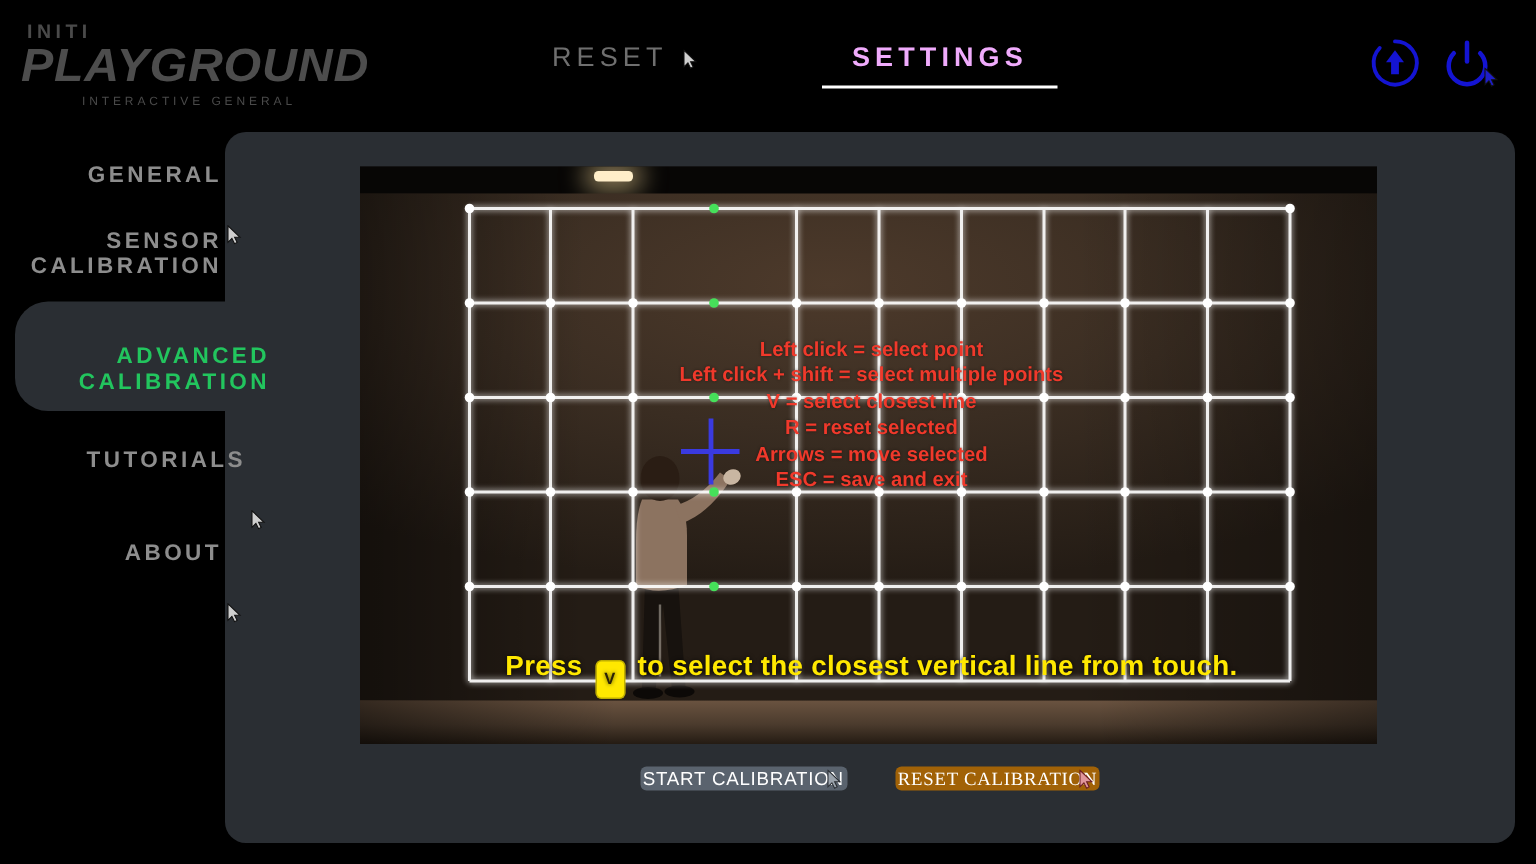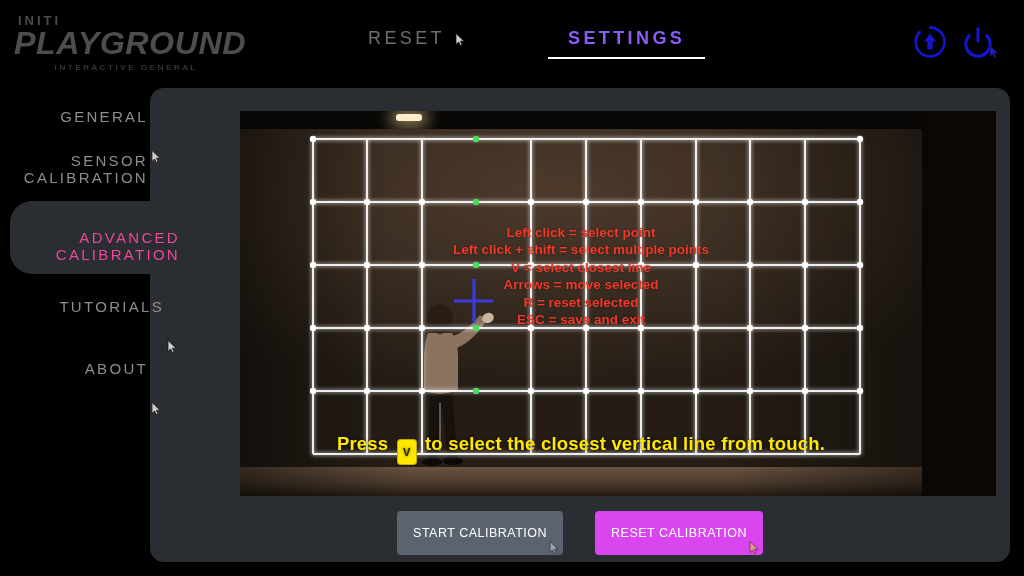--- a/index.html
+++ b/index.html
@@ -45,21 +45,21 @@
     text-align:center; margin-top:3px; padding-right:6px;
   }
 
   .nav-tabs { position:absolute; left:0; top:28px; width:1024px; height:40px; }
   .nav-tab {
     position:absolute; top:0;
     font-size:18px; letter-spacing:3.4px; font-weight:normal;
     white-space:nowrap;
   }
   #tab-games { left:368px; color:#6f6f6f; }
-  #tab-settings { left:568px; color:#8b5cf6; font-weight:bold; }
+  #tab-settings { left:568px; color:#f0abfc; font-weight:bold; }
   #tab-settings .underline {
     position:absolute; left:-20px; right:-20px; bottom:-10px;
     height:2px; background:#ffffff;
   }
 
   .hdr-icon {
     position:absolute; top:24px; width:36px; height:36px;
     cursor:pointer;
   }
   #icon-update { left:912px; }
@@ -73,23 +73,24 @@
   .side-item {
     position:absolute;
     width:158px;
     text-align:right;
     font-size:15px;
     letter-spacing:2.3px;
     color:#8d8d8d;
     line-height:17px;
     padding-right:10px;
     white-space:pre-line;
+    font-weight:bold;
   }
   .side-item.active {
-    color:#ec4899;
+    color:#22c55e;
     background:#2a2e33;
     border-radius:22px 0 0 22px;
     padding:11px 14px 11px 0;
     width:184px;
     left:10px;
   }
   #side-general   { left:0px;  top:3px;  }
   #side-sensor    { left:0px;  top:47px; }
   #side-advanced  { top:113px; }
   #side-tutorials { left:16px;  top:193px;}
@@ -101,21 +102,21 @@
     position:absolute; left:150px; top:88px;
     width:860px; height:474px;
     background:#2a2e33;
     border-radius:14px;
     z-index:3;
   }
 
   
   #video {
     position:absolute; left:90px; top:23px;
-    width:756px; height:385px;
+    width:678px; height:385px;
     background:#0a0705;
     overflow:hidden;
   }
   
   #wall {
     position:absolute; left:0; top:18px; width:682px; height:338px;
     background:
       radial-gradient(ellipse 520px 200px at 46% 18%, #4d3a2b 0%, #3a2d22 48%, #241c15 100%);
   }
   #wall:after{
@@ -184,33 +185,33 @@
     box-shadow:inset 0 0 0 1px rgba(0,0,0,.25);
   }
 
   
   #actions {
     position:absolute; left:0; top:423px; width:860px;
     display:flex; justify-content:center; gap:32px;
   }
   .btn {
     position:relative;
-    height:44px;
+    height:16px;
     border:none;
     border-radius:4px;
     color:#fff;
     font-family:"Liberation Sans", sans-serif;
     font-size:12.5px;
     letter-spacing:.5px;
-    padding:0 16px;
+    padding:0 2px;
     cursor:pointer;
     white-space:nowrap;
   }
   #btn-start { background:#5a636e; }
-  #btn-reset { background:#d946ef; }
+  #btn-reset { background:#a16207;font-family:Liberation Serif, serif; }
   .btn .cursor { position:absolute; right:3px; bottom:1px; }
 </style>
 </head>
 <body>
 
 <div id="header">
 
   <div id="logo">
     <div class="brand-small">INITI</div>
     <div class="brand-main">PLAYGROUND</div>
@@ -416,22 +417,22 @@
       <g stroke="#3a3ae0" stroke-width="3.2">
         <line x1="214" y1="190" x2="253" y2="190"></line>
         <line x1="234" y1="168" x2="234" y2="212"></line>
       </g>
     </svg>
 
     <div id="hints">
       <div>Left click = select point</div>
       <div>Left click + shift = select multiple points</div>
       <div>V = select closest line</div>
+      <div>R = reset selected</div>
       <div>Arrows = move selected</div>
-      <div>R = reset selected</div>
       <div>ESC = save and exit</div>
     </div>
 
     <div id="caption">
       <span>Press</span>
       <span class="keycap">V</span>
       <span>to select the closest vertical line from touch.</span>
     </div>
   </div>
 

